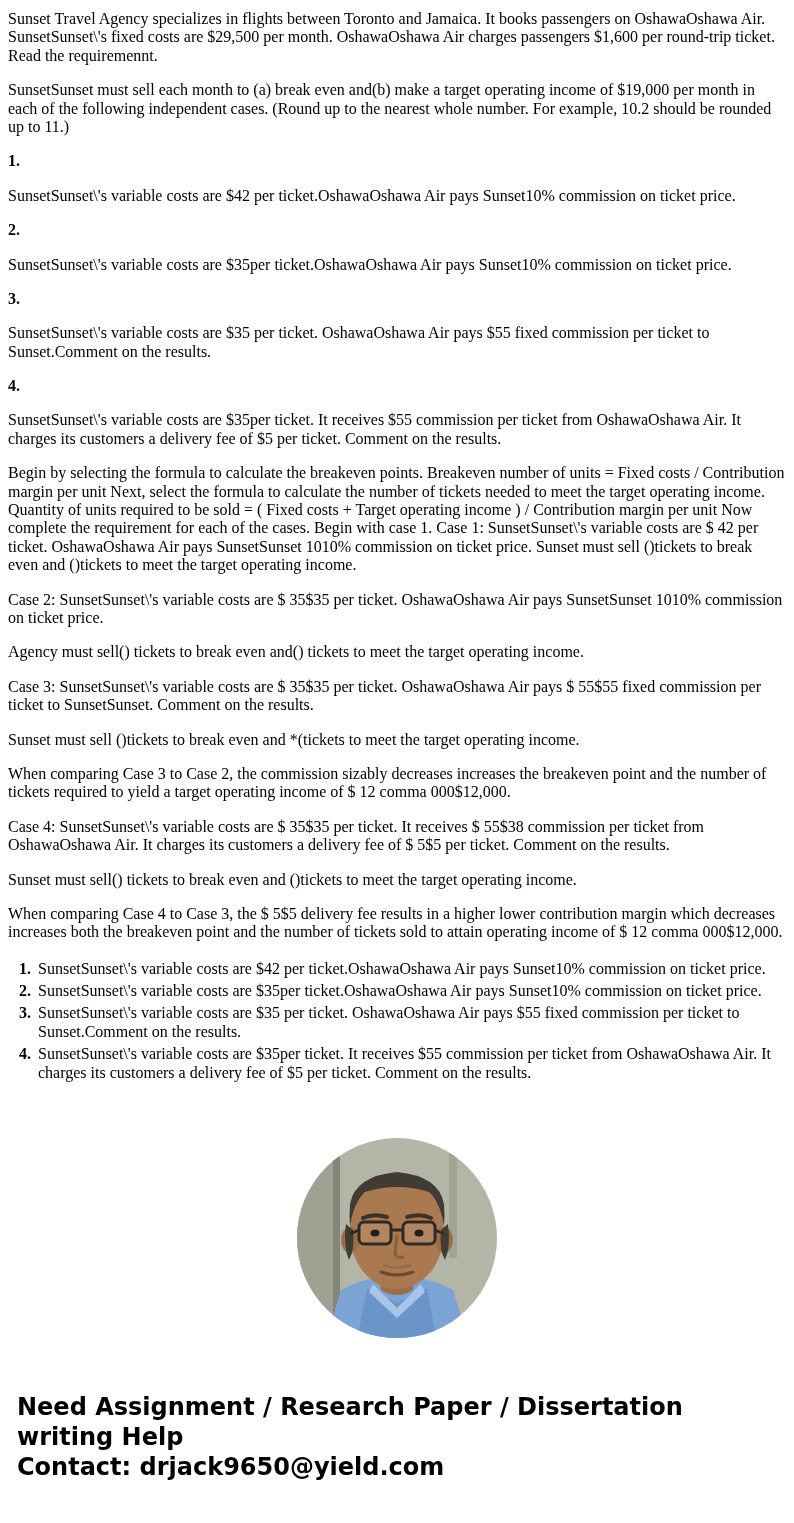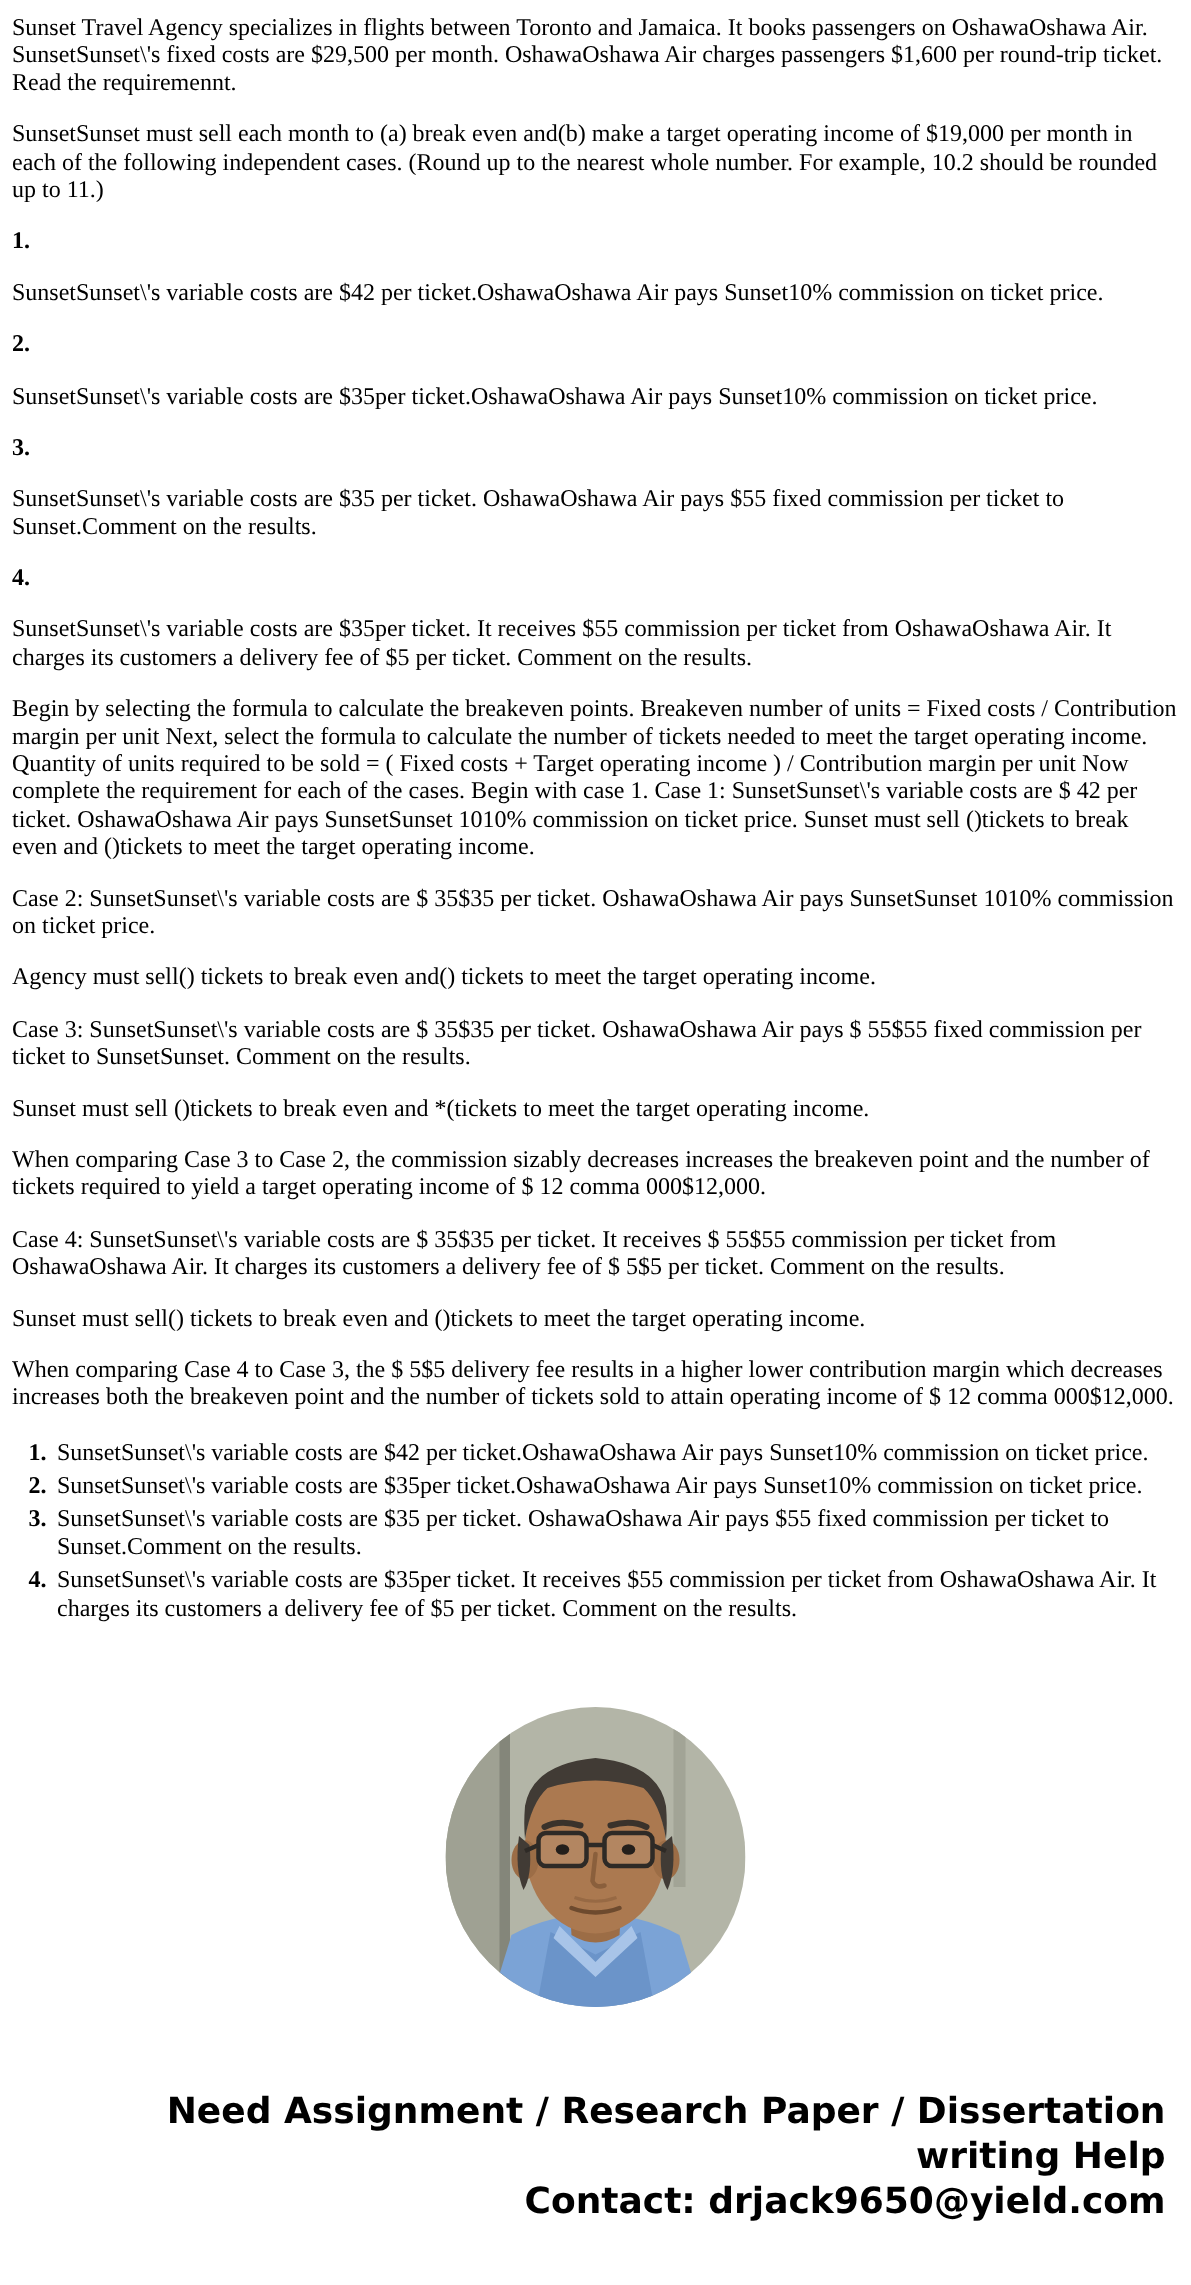--- a/index.html
+++ b/index.html
@@ -20,21 +20,21 @@
   ol.summary-list li { margin: 0 0 4px 0; padding-left: 3px; }
   ol.summary-list li::marker { font-weight: bold; }
   .avatar-wrap { display: flex; justify-content: center; margin-top: 56px; }
   .avatar { width: 200px; height: 200px; display: block; }
   .footer { margin-top: 54px; }
   .footer p {
     font-family: "DejaVu Sans", sans-serif;
     font-weight: bold;
     font-size: 24px;
     line-height: 1.25;
-    text-align: right;
+    text-align: left;
     margin: 0 auto;
     max-width: 760px;
   }
 </style>
 </head>
 <body>
 
 <div>
 
   <p class="first-para">Sunset Travel Agency specializes in flights between Toronto and Jamaica. It books passengers on OshawaOshawa Air. SunsetSunset\'s fixed costs are $29,500 per month. OshawaOshawa Air charges passengers $1,600 per round-trip ticket. Read the requiremennt.</p>
@@ -56,21 +56,21 @@
 
   <p>Begin by selecting the formula to calculate the breakeven points. Breakeven number of units = Fixed costs / Contribution margin per unit Next, select the formula to calculate the number of tickets needed to meet the target operating income. Quantity of units required to be sold = ( Fixed costs + Target operating income ) / Contribution margin per unit Now complete the requirement for each of the cases. Begin with case 1. Case 1: SunsetSunset\'s variable costs are $ 42 per ticket. OshawaOshawa Air pays SunsetSunset 1010% commission on ticket price. Sunset must sell ()tickets to break even and ()tickets to meet the target operating income.</p>
 
   <p>Case 2: SunsetSunset\'s variable costs are $ 35$35 per ticket. OshawaOshawa Air pays SunsetSunset 1010% commission on ticket price.</p>
   <p>Agency must sell() tickets to break even and() tickets to meet the target operating income.</p>
 
   <p>Case 3: SunsetSunset\'s variable costs are $ 35$35 per ticket. OshawaOshawa Air pays $ 55$55 fixed commission per ticket to SunsetSunset. Comment on the results.</p>
   <p>Sunset must sell ()tickets to break even and *(tickets to meet the target operating income.</p>
   <p>When comparing Case 3 to Case 2, the commission sizably decreases increases the breakeven point and the number of tickets required to yield a target operating income of $ 12 comma 000$12,000.</p>
 
-  <p>Case 4: SunsetSunset\'s variable costs are $ 35$35 per ticket. It receives $ 55$55 commission per ticket from OshawaOshawa Air. It charges its customers a delivery fee of $ 5$5 per ticket. Comment on the results.</p>
+  <p>Case 4: SunsetSunset\'s variable costs are $ 35$35 per ticket. It receives $ 55$38 commission per ticket from OshawaOshawa Air. It charges its customers a delivery fee of $ 5$5 per ticket. Comment on the results.</p>
   <p>Sunset must sell() tickets to break even and ()tickets to meet the target operating income.</p>
   <p>When comparing Case 4 to Case 3, the $ 5$5 delivery fee results in a higher lower contribution margin which decreases increases both the breakeven point and the number of tickets sold to attain operating income of $ 12 comma 000$12,000.</p>
 
   <ol class="summary-list">
     <li>SunsetSunset\'s variable costs are $42 per ticket.OshawaOshawa Air pays Sunset10% commission on ticket price.</li>
     <li>SunsetSunset\'s variable costs are $35per ticket.OshawaOshawa Air pays Sunset10% commission on ticket price.</li>
     <li>SunsetSunset\'s variable costs are $35 per ticket. OshawaOshawa Air pays $55 fixed commission per ticket to Sunset.Comment on the results.</li>
     <li>SunsetSunset\'s variable costs are $35per ticket. It receives $55 commission per ticket from OshawaOshawa Air. It charges its customers a delivery fee of $5 per ticket. Comment on the results.</li>
   </ol>
 

